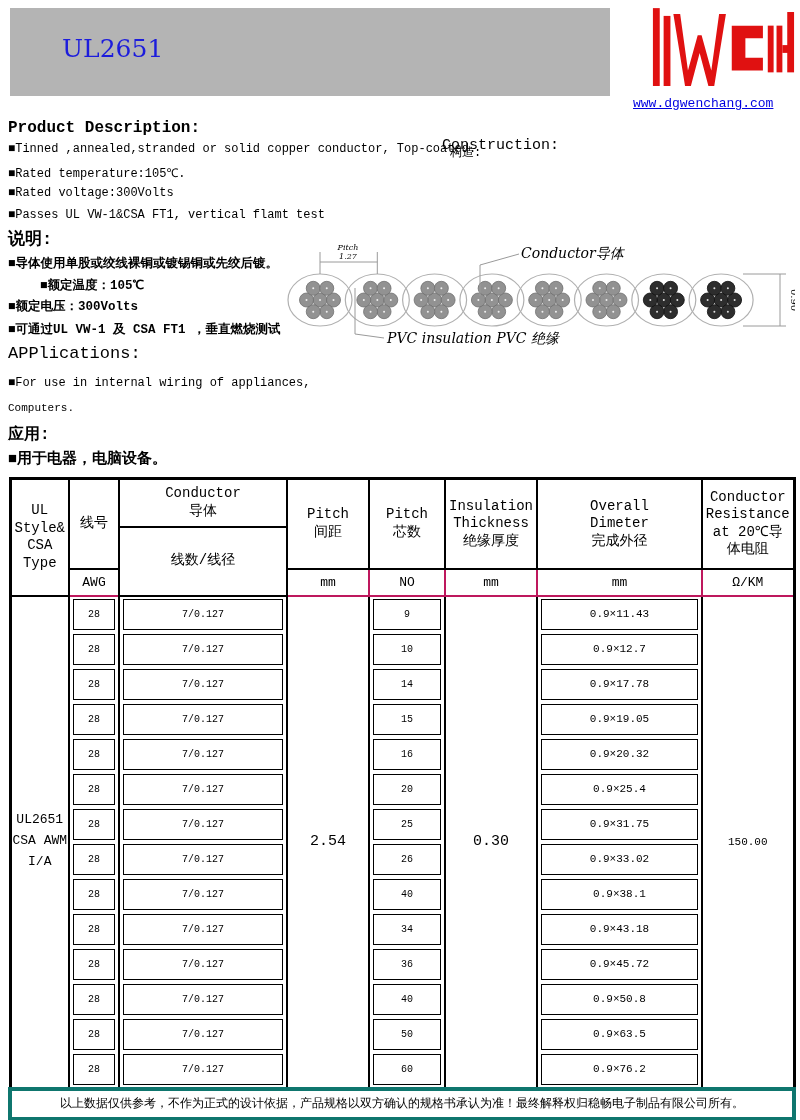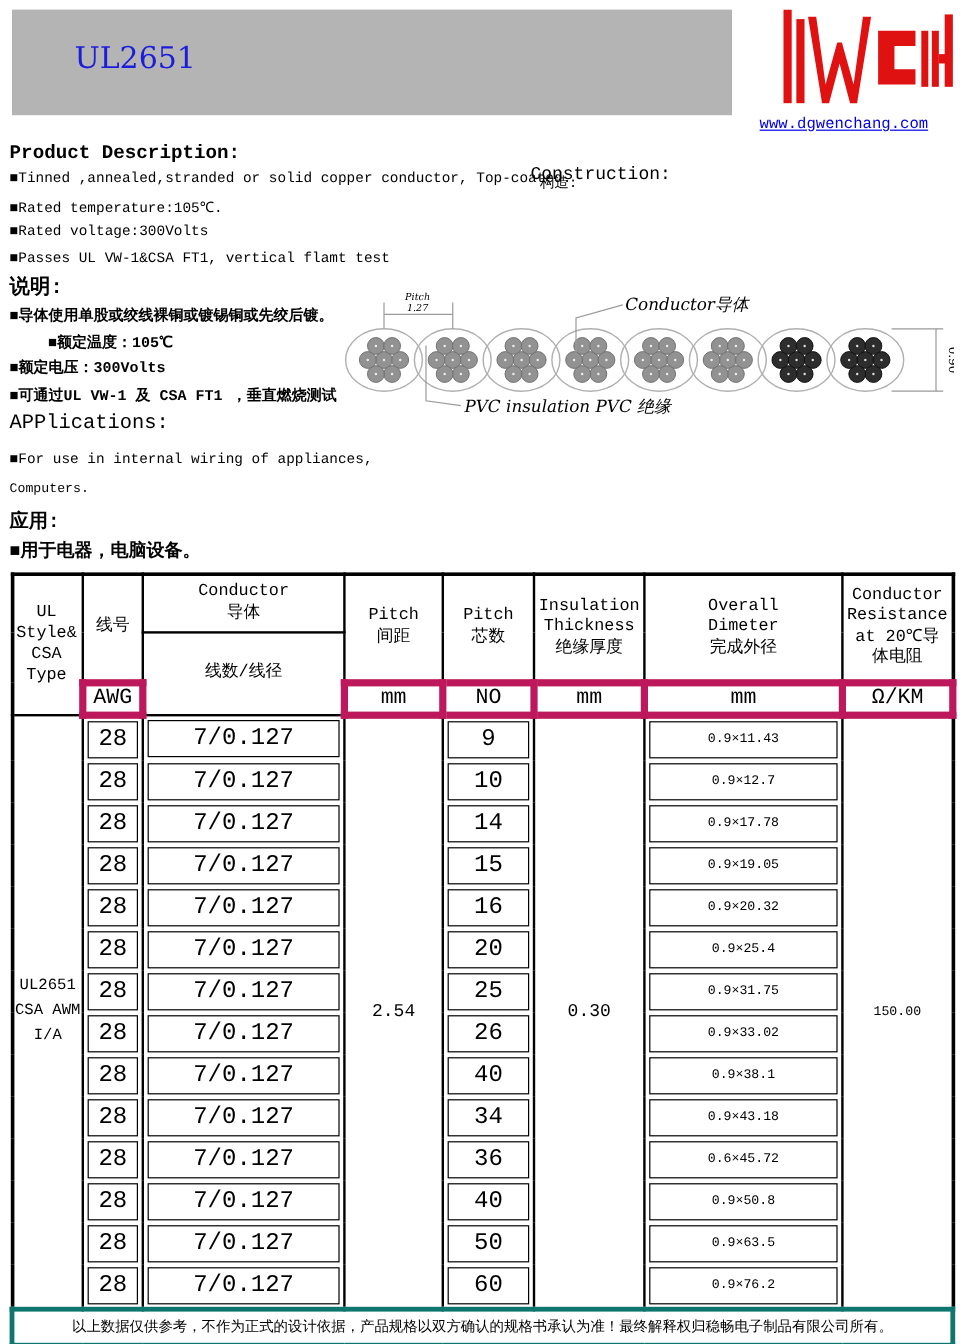--- a/index.html
+++ b/index.html
@@ -29,24 +29,24 @@
   
   #diag{left:283px;top:238px;}
   #diag text{font-family:"DejaVu Serif","Liberation Serif",serif;}
 
   
   #spec{position:absolute;left:8px;top:477px;width:784px;height:636px;
         border-collapse:collapse;table-layout:fixed;border:3px solid #000;}
   #spec td{padding:0;text-align:center;vertical-align:middle;}
   tr.hA{height:48px;} tr.hB{height:42px;} tr.hC{height:27px;} tr.fr{height:30px;}
   .hc{border:2px solid #000;white-space:pre-line;font-size:14px;line-height:1.25;}
-  .u{border:6px solid #be185d;font-size:18px;}
+  .u{border:2px solid #be185d;font-size:13px;}
   .bx{border-left:2px solid #000;border-right:2px solid #000;}
   .cb{border:1.6px solid #000;margin:2px 3px;height:29px;
-      display:flex;align-items:center;justify-content:center;font-size:20px;}
+      display:flex;align-items:center;justify-content:center;font-size:10px;}
   .cb.od{font-size:11px;}
   .mg{border-left:2px solid #000;border-right:2px solid #000;font-size:15px;white-space:pre-line;}
   .mg.small{font-size:11px;}
   .mg.ult{font-size:13px;line-height:1.6;}
   tr.fr td{border:4px solid #0f766e;font-size:12px;}
 </style>
 </head>
 <body>
 
 <div class="abs topbar">
@@ -427,21 +427,21 @@
         <td class="bx">
           <div class="cb">28</div>
         </td>
         <td class="bx">
           <div class="cb">7/0.127</div>
         </td>
         <td class="bx">
           <div class="cb">36</div>
         </td>
         <td class="bx">
-          <div class="cb od">0.6×45.72</div>
+          <div class="cb od">0.9×45.72</div>
         </td>
       </tr>
   <tr>
         <td class="bx">
           <div class="cb">28</div>
         </td>
         <td class="bx">
           <div class="cb">7/0.127</div>
         </td>
         <td class="bx">

